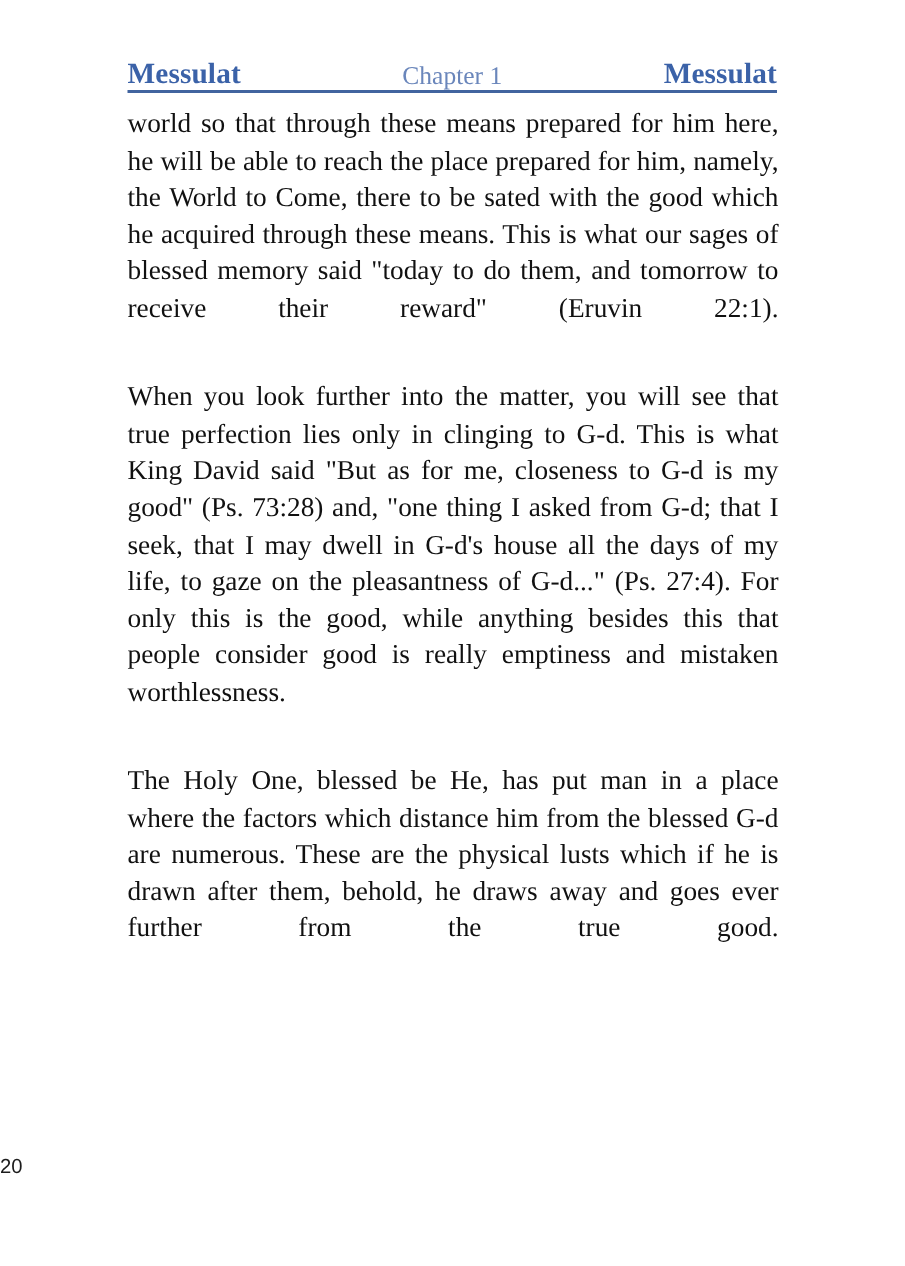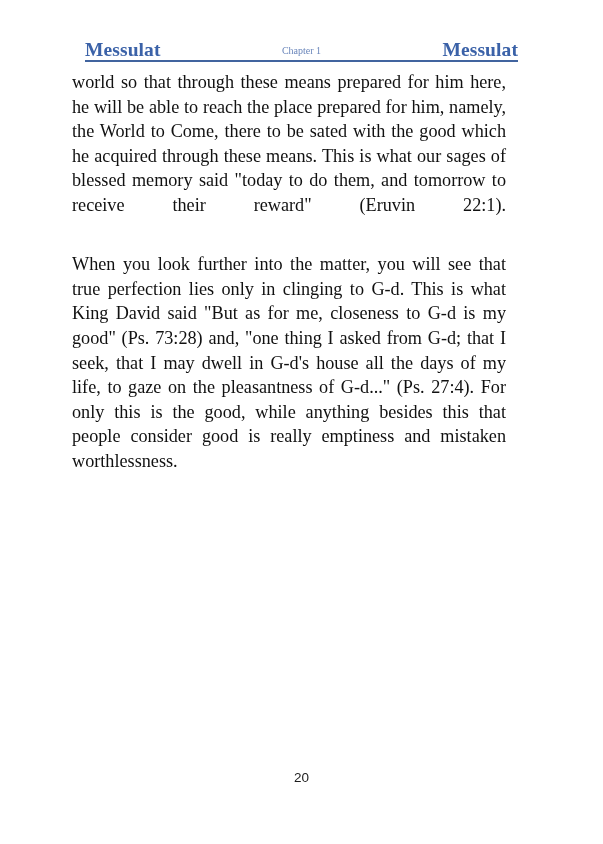--- a/index.html
+++ b/index.html
@@ -50,40 +50,40 @@
     font-size: 19.5px;
     line-height: 20px;
     color: #3b62a8;
     letter-spacing: 0.1px;
     white-space: nowrap;
   }
 
   .rh-center {
     font-family: "Liberation Serif", "DejaVu Serif", serif;
     font-weight: normal;
-    font-size: 10px;
+    font-size: 17px;
     line-height: 16px;
     color: #6a86bb;
     white-space: nowrap;
     padding-bottom: 1.5px;
   }
 
   .head-rule {
     position: absolute;
     left: 85px;
     top: 60px;
     width: 433px;
     height: 2px;
     background: #41649f;
   }
 
   
   .text-block {
     position: absolute;
-    left: 72px;
+    left: 85px;
     top: 70px;
     width: 434px;
   }
 
   .para {
     margin: 0 0 10px 0;
     font-family: "Liberation Serif", "DejaVu Serif", serif;
     font-size: 18.2px;
     line-height: 24.6px;
     text-align: justify;
@@ -101,21 +101,21 @@
     display: inline-block;
     width: 100%;
   }
 
   
   .folio {
     position: absolute;
     left: 0;
     top: 770px;
     width: 603px;
-    text-align: center;
+    text-align: left;
     font-family: "Liberation Sans", "DejaVu Sans", sans-serif;
     font-size: 13.5px;
     line-height: 16px;
     color: #1c1c1c;
   }
 </style>
 </head>
 <body>
 
 <div class="page">
@@ -123,17 +123,18 @@
   <div class="running-head">
     <span class="rh-left">Messulat</span>
     <span class="rh-center">Chapter 1</span>
     <span class="rh-right">Messulat</span>
   </div>
   <div class="head-rule"></div>
 
   <div class="text-block">
     <p class="para">world so that through these means prepared for him here, he will be able to reach the place prepared for him, namely, the World to Come, there to be sated with the good which he acquired through these means. This is what our sages of blessed memory said "today to do them, and tomorrow to receive their reward" (Eruvin 22:1).</p>
     <p class="para">When you look further into the matter, you will see that true perfection lies only in clinging to G-d. This is what King David said "But as for me, closeness to G-d is my good" (Ps. 73:28) and, "one thing I asked from G-d; that I seek, that I may dwell in G-d's house all the days of my life, to gaze on the pleasantness of G-d..." (Ps. 27:4). For only this is the good, while anything besides this that people consider good is really emptiness and mistaken worthlessness.</p>
+    <p class="para">The Holy One, blessed be He, has put man in a place where the factors which distance him from the blessed G-d are numerous. These are the physical lusts which if he is drawn after them, behold, he draws away and goes ever further from the true good.</p>
   </div>
 
   <div class="folio">20</div>
 
 </div>
 
 </body></html>

